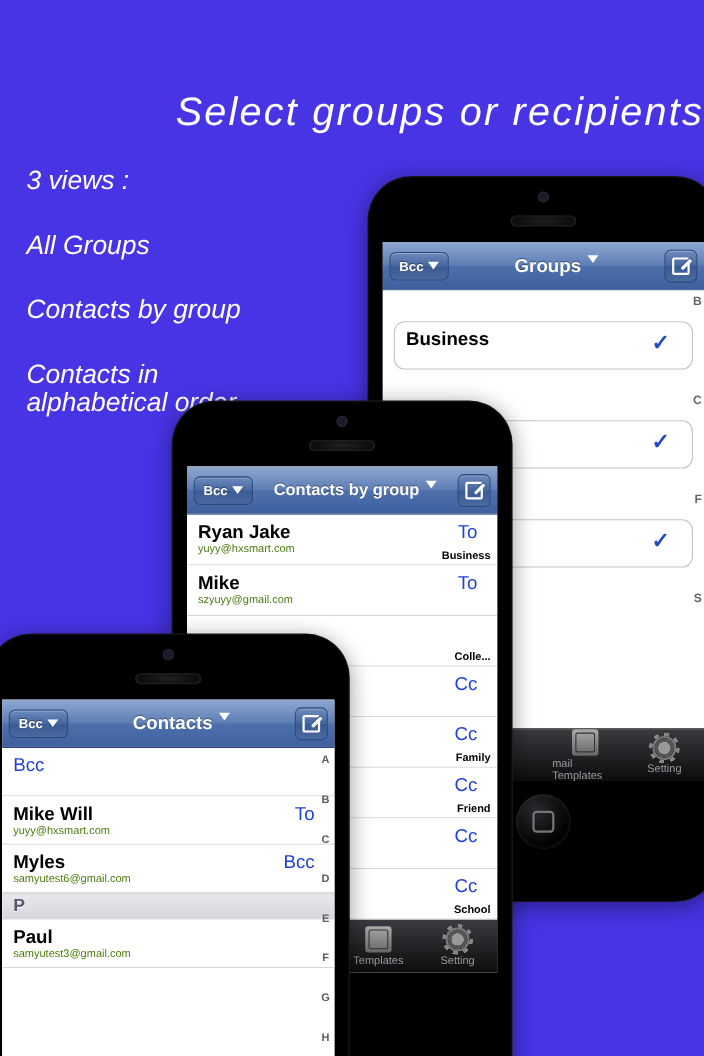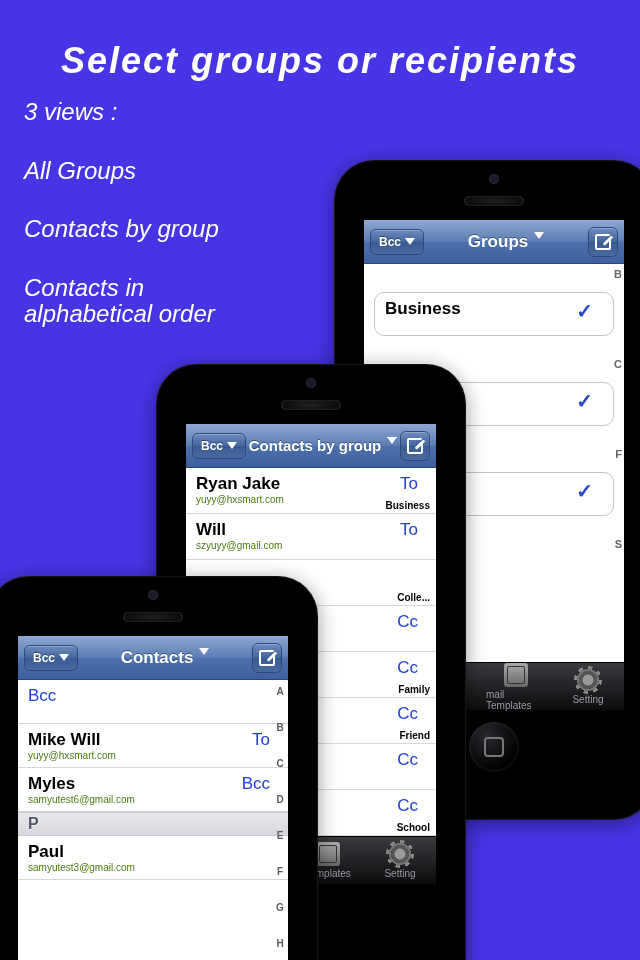--- a/index.html
+++ b/index.html
@@ -2,22 +2,22 @@
 <html><head>
 <meta charset="utf-8">
 <style>
 * { margin: 0; padding: 0; box-sizing: border-box; }
 body {
   width: 640px; height: 960px;
   background: #4734e5;
   font-family: -apple-system, Helvetica, Arial, sans-serif;
   overflow: hidden; position: relative;
 }
-.promo-title { color:#fff; font-size:36px; font-style:italic; font-weight:700; letter-spacing:2px; text-align:center; padding-top:40px; }
-.promo-sub { color:#fff; font-size:24px; font-style:italic; font-weight:500; padding-left:24px; margin-top:16px; }
+.promo-title { color:#fff; font-size:36px; font-style:italic; font-weight:400; letter-spacing:2px; text-align:right; padding-top:40px;margin-top:41px; }
+.promo-sub { color:#fff; font-size:24px; font-style:italic; font-weight:500; padding-left:24px; margin-top:28px; }
 .promo-line { color:#fff; font-size:24px; font-style:italic; font-weight:400; padding-left:24px; margin-top:32px; line-height:1.1; }
 
 .phone {
   position:absolute;
   background:#000;
   border-radius:40px;
   box-shadow: 0 4px 20px rgba(0,0,0,0.4), inset 0 0 2px rgba(255,255,255,0.3);
   overflow:hidden;
 }
 .phone-top { height:60px; position:relative; }
@@ -26,21 +26,21 @@
   width:60px; height:10px; border-radius:5px;
   background: radial-gradient(#222,#000);
   box-shadow: inset 0 0 3px #444;
 }
 .camera {
   position:absolute; left:50%; transform:translateX(-50%); top:14px;
   width:10px; height:10px; border-radius:50%;
   background:#1a1a2a; box-shadow: inset 0 0 2px #445;
 }
 .screen {
-  margin:0 30px; background:#fff; position:relative;
+  margin:0 14px; background:#fff; position:relative;
 }
 .navbar {
   height:44px;
   background: linear-gradient(#8fa8d0, #5c7db4 50%, #4e71ad 51%, #3d5f9f);
   border-bottom:1px solid #2b4477;
   display:flex; align-items:center; justify-content:space-between;
   padding:0 6px;
 }
 .nav-btn {
   background: linear-gradient(#6e8bbd, #44659d 50%, #3a5a93 51%, #49699f);
@@ -240,21 +240,21 @@
         <div class="row" style="min-height: 46px;">
           <div class="info">
             <div class="name">Ryan Jake</div>
             <div class="email">yuyy@hxsmart.com</div>
           </div>
           <div class="tag">To</div>
           <div class="grp">Business</div>
         </div>
         <div class="row" style="min-height: 46px;">
           <div class="info">
-            <div class="name">Will</div>
+            <div class="name">Mike</div>
             <div class="email">szyuyy@gmail.com</div>
           </div>
           <div class="tag">To</div>
         </div>
         <div class="row" style="min-height: 46px;">
           <div class="info"></div>
           <div class="grp">Colle...</div>
         </div>
         <div class="row" style="min-height: 46px;">
           <div class="info"></div>

